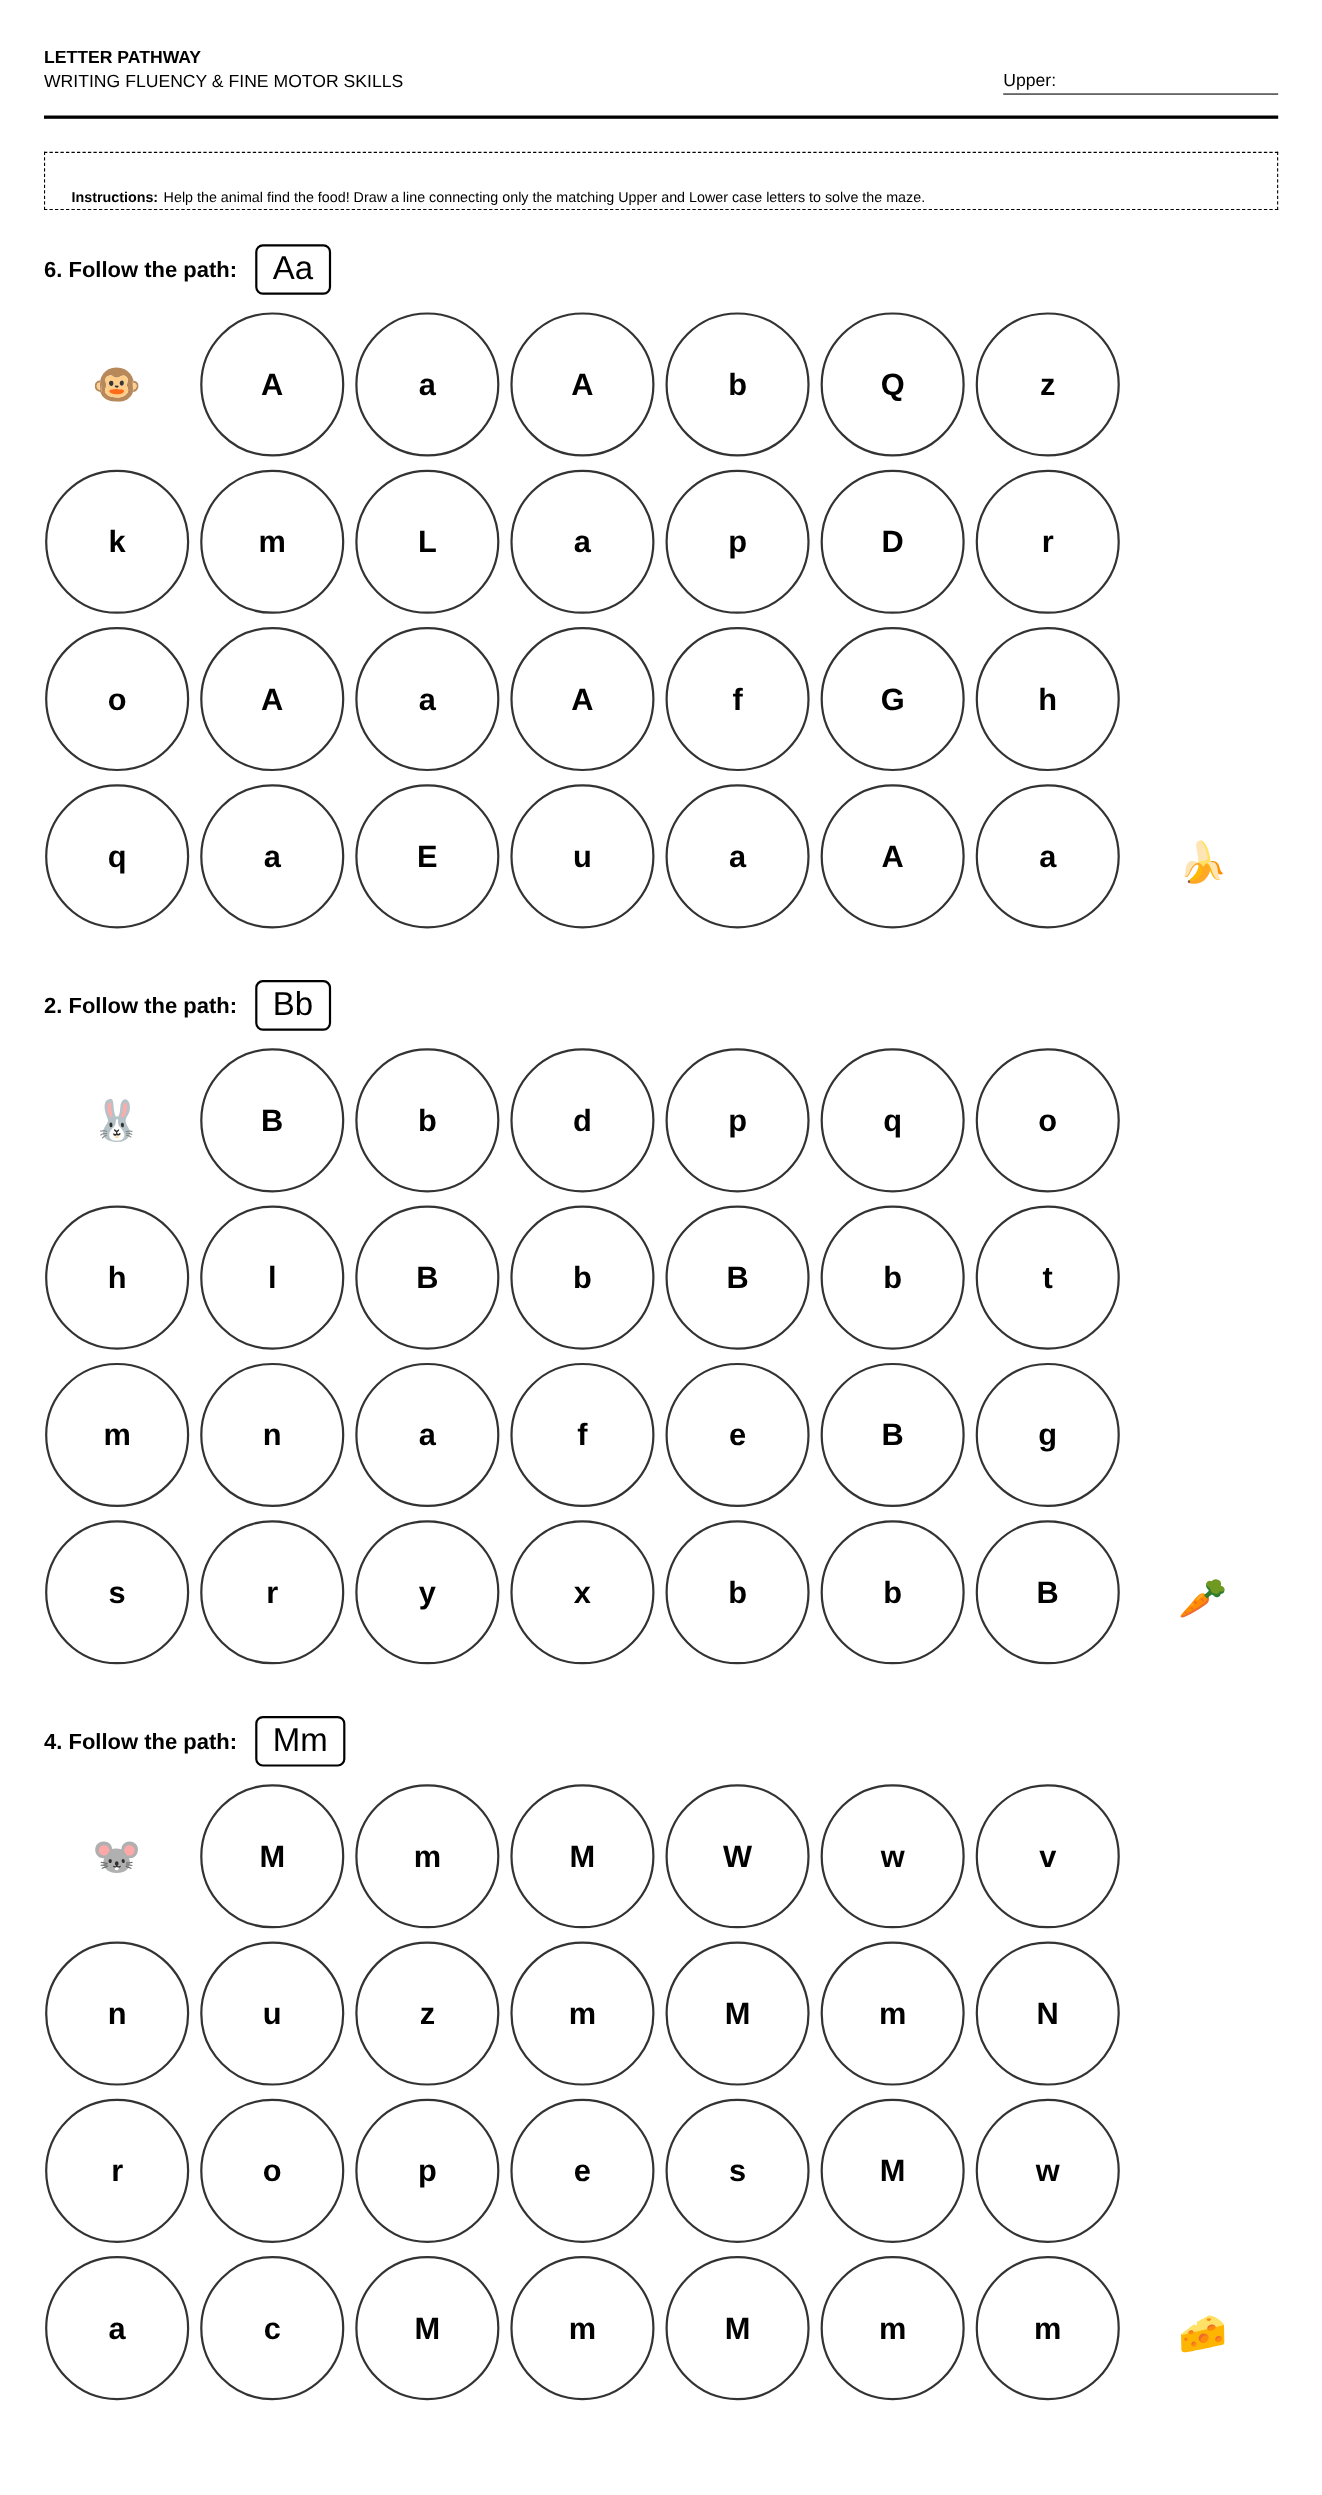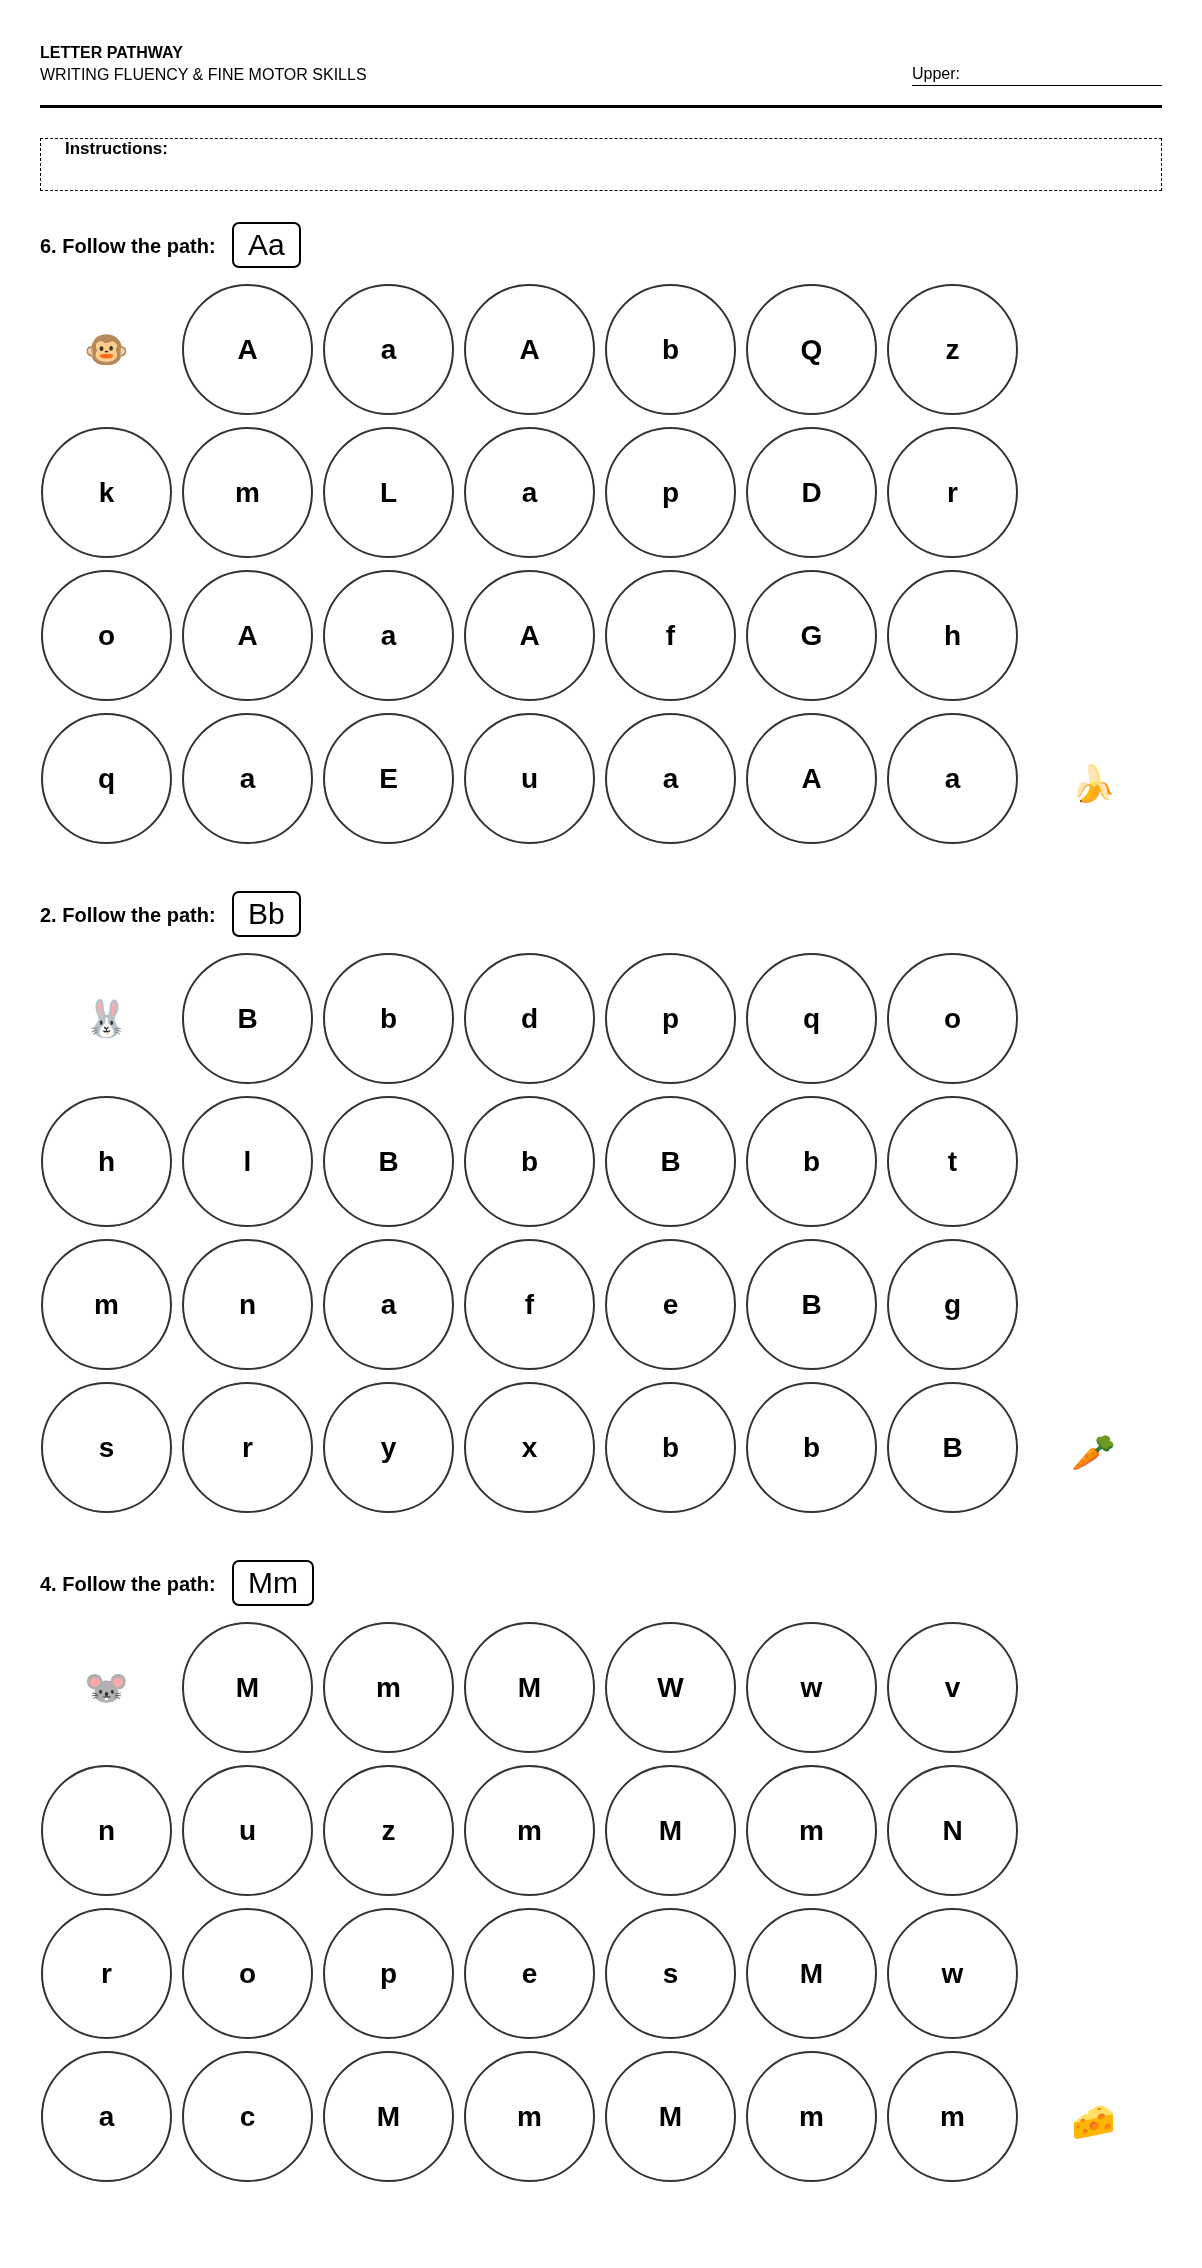--- a/index.html
+++ b/index.html
@@ -51,22 +51,22 @@
     }
     .instructions {
       position: absolute;
       left: 0;
       top: 138px;
       width: 1122px;
       height: 53px;
       border: 1px dashed #000;
       padding: 0 24px;
       display: flex;
-      align-items: flex-start;
-      font-size: 17px;
+      align-items: flex-end;
+      font-size: 13px;
       line-height: 20px;
       white-space: nowrap;
     }
     .instructions b { font-weight: bold; margin-right: 5px; }
 
     .section {
       position: absolute;
       left: 0;
       width: 1122px;
     }
@@ -134,20 +134,21 @@
     <div class="title">LETTER PATHWAY</div>
     <div class="subtitle">WRITING FLUENCY &amp; FINE MOTOR SKILLS</div>
     <div class="name-field">
       <span>Upper:</span>
       <span></span>
     </div>
   </div>
 
   <div class="instructions">
     <b>Instructions:</b>
+    <span>Help the animal find the food! Draw a line connecting only the matching Upper and Lower case letters to solve the maze.</span>
   </div>
 
   <div class="section" style="top:222px;">
     <div class="section-header">
       <span class="section-label">6. Follow the path:</span>
     </div>
     <div class="target-box">Aa</div>
     <div class="grid">
         <div class="cell emoji" style="left: 0px; top: 0px;">🐵</div>
         <div class="cell circle" style="left: 141px; top: 0px;">A</div>

